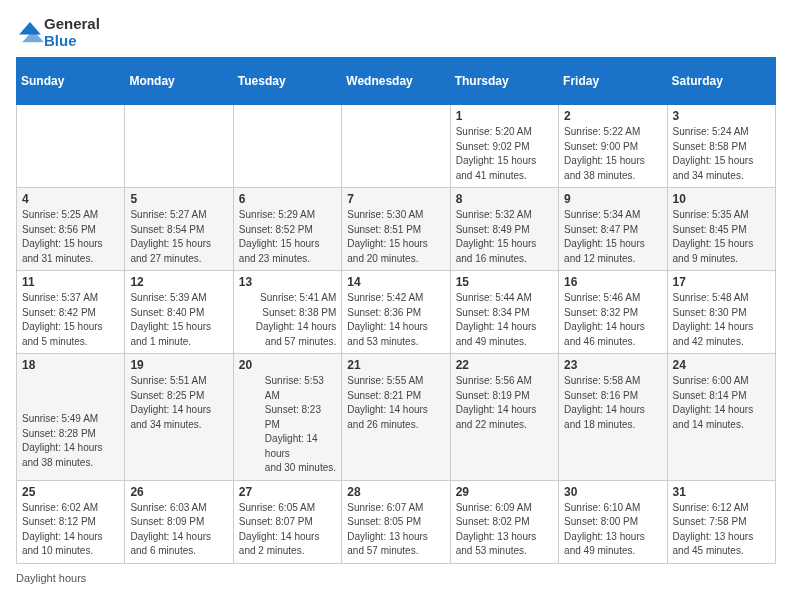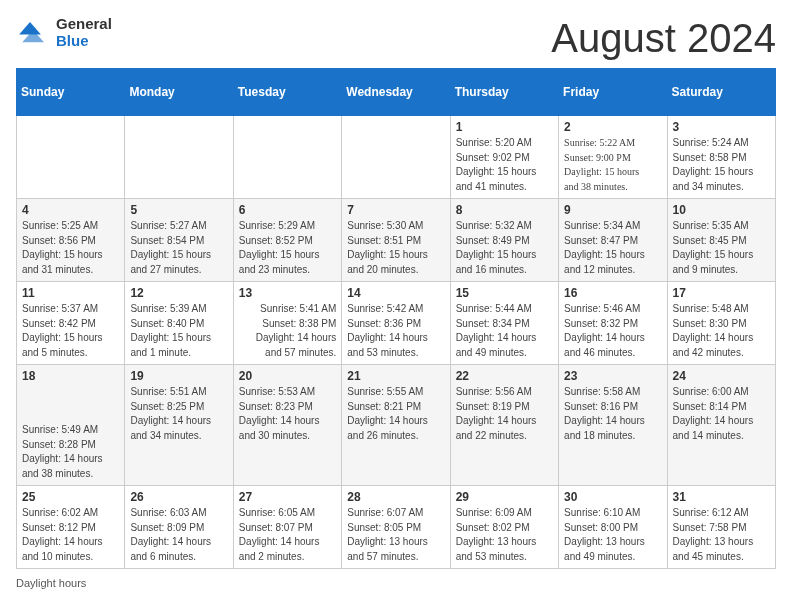--- a/index.html
+++ b/index.html
@@ -12,21 +12,21 @@
     }
     .header {
       display: flex;
       align-items: flex-start;
       justify-content: space-between;
       margin-bottom: 8px;
     }
     .logo {
       display: flex;
       align-items: center;
-      gap: 12px;
+      gap: 0;
     }
     .logo-text {
       display: flex;
       flex-direction: column;
       line-height: 1.1;
     }
     .logo-general {
       font-size: 15px;
       font-weight: bold;
       color: #333;
@@ -111,21 +111,20 @@
     <svg class="logo-icon" viewBox="0 0 36 36">
       <polygon points="18,4 32,20 4,20" fill="#1a73c9"></polygon>
       <polygon points="22,14 36,30 8,30" fill="#1a73c9" opacity="0.6"></polygon>
     </svg>
     <div class="logo-text">
       <span class="logo-general">General</span>
       <span class="logo-blue">Blue</span>
     </div>
   </div>
   <div class="title-block">
-    <div class="month-title">August 2024</div>
   </div>
 </div>
 
 <table>
   <thead>
     <tr>
     <th>Sunday</th>
         <th>Monday</th>
         <th>Tuesday</th>
         <th>Wednesday</th>
@@ -142,21 +141,21 @@
         <td class="empty-cell"></td>
         <td>
           <span class="day-num">1</span>
           <div class="day-info" style="white-space: pre-line;">Sunrise: 5:20 AM
 Sunset: 9:02 PM
 Daylight: 15 hours
 and 41 minutes.</div>
         </td>
         <td>
           <span class="day-num">2</span>
-          <div class="day-info" style="white-space: pre-line; font-family: Liberation Serif, serif;">Sunrise: 5:22 AM
+          <div class="day-info" style="white-space: pre-line;">Sunrise: 5:22 AM
 Sunset: 9:00 PM
 Daylight: 15 hours
 and 38 minutes.</div>
         </td>
         <td>
           <span class="day-num">3</span>
           <div class="day-info" style="white-space: pre-line;">Sunrise: 5:24 AM
 Sunset: 8:58 PM
 Daylight: 15 hours
 and 34 minutes.</div>
@@ -274,21 +273,21 @@
         </td>
         <td>
           <span class="day-num">19</span>
           <div class="day-info" style="white-space: pre-line;">Sunrise: 5:51 AM
 Sunset: 8:25 PM
 Daylight: 14 hours
 and 34 minutes.</div>
         </td>
         <td>
           <span class="day-num">20</span>
-          <div class="day-info" style="white-space: pre-line;">Sunrise: 5:53 AM
+          <div class="day-info" style="white-space: pre-line; margin-left: 26px;">Sunrise: 5:53 AM
 Sunset: 8:23 PM
 Daylight: 14 hours
 and 30 minutes.</div>
         </td>
         <td>
           <span class="day-num">21</span>
           <div class="day-info" style="white-space: pre-line;">Sunrise: 5:55 AM
 Sunset: 8:21 PM
 Daylight: 14 hours
 and 26 minutes.</div>

